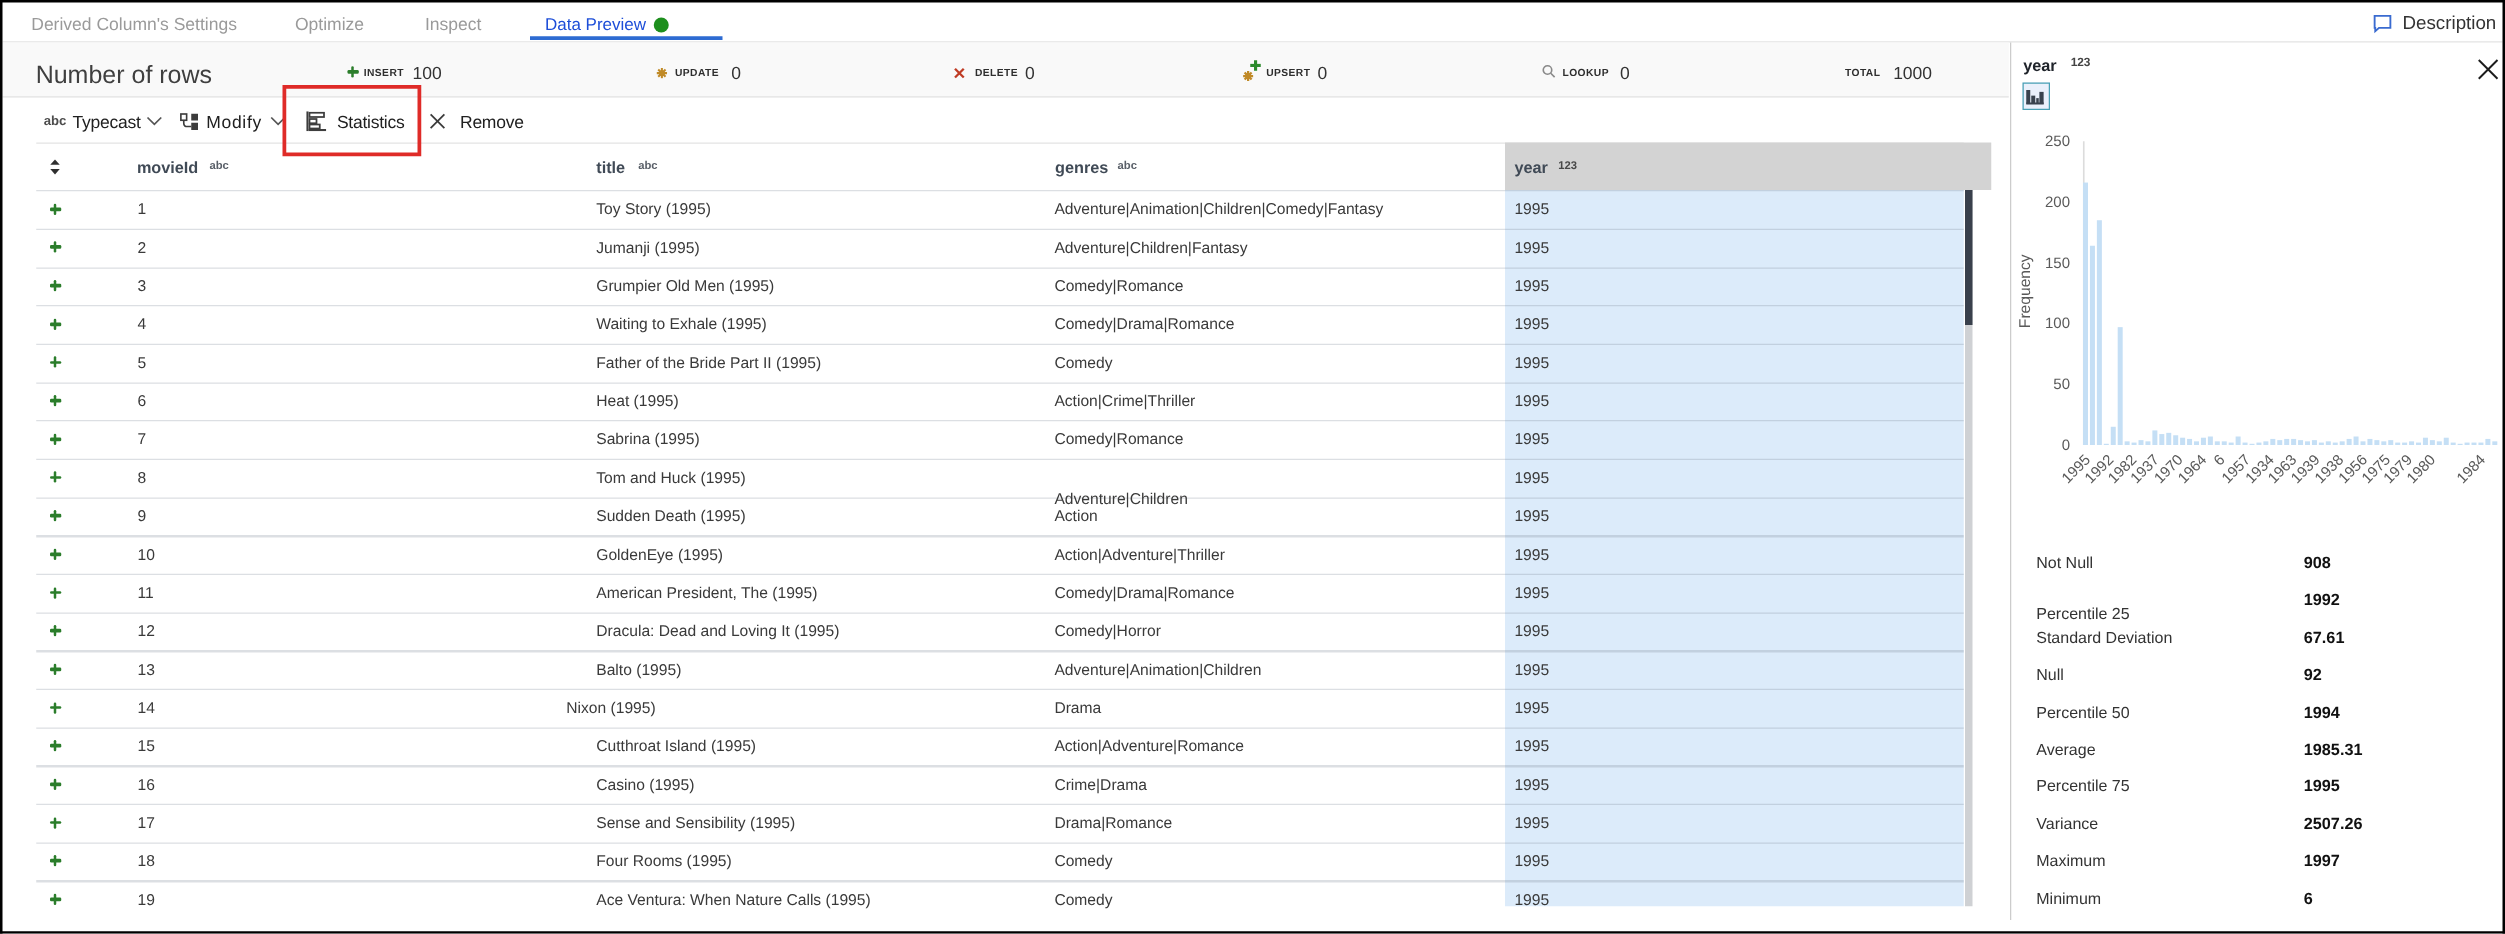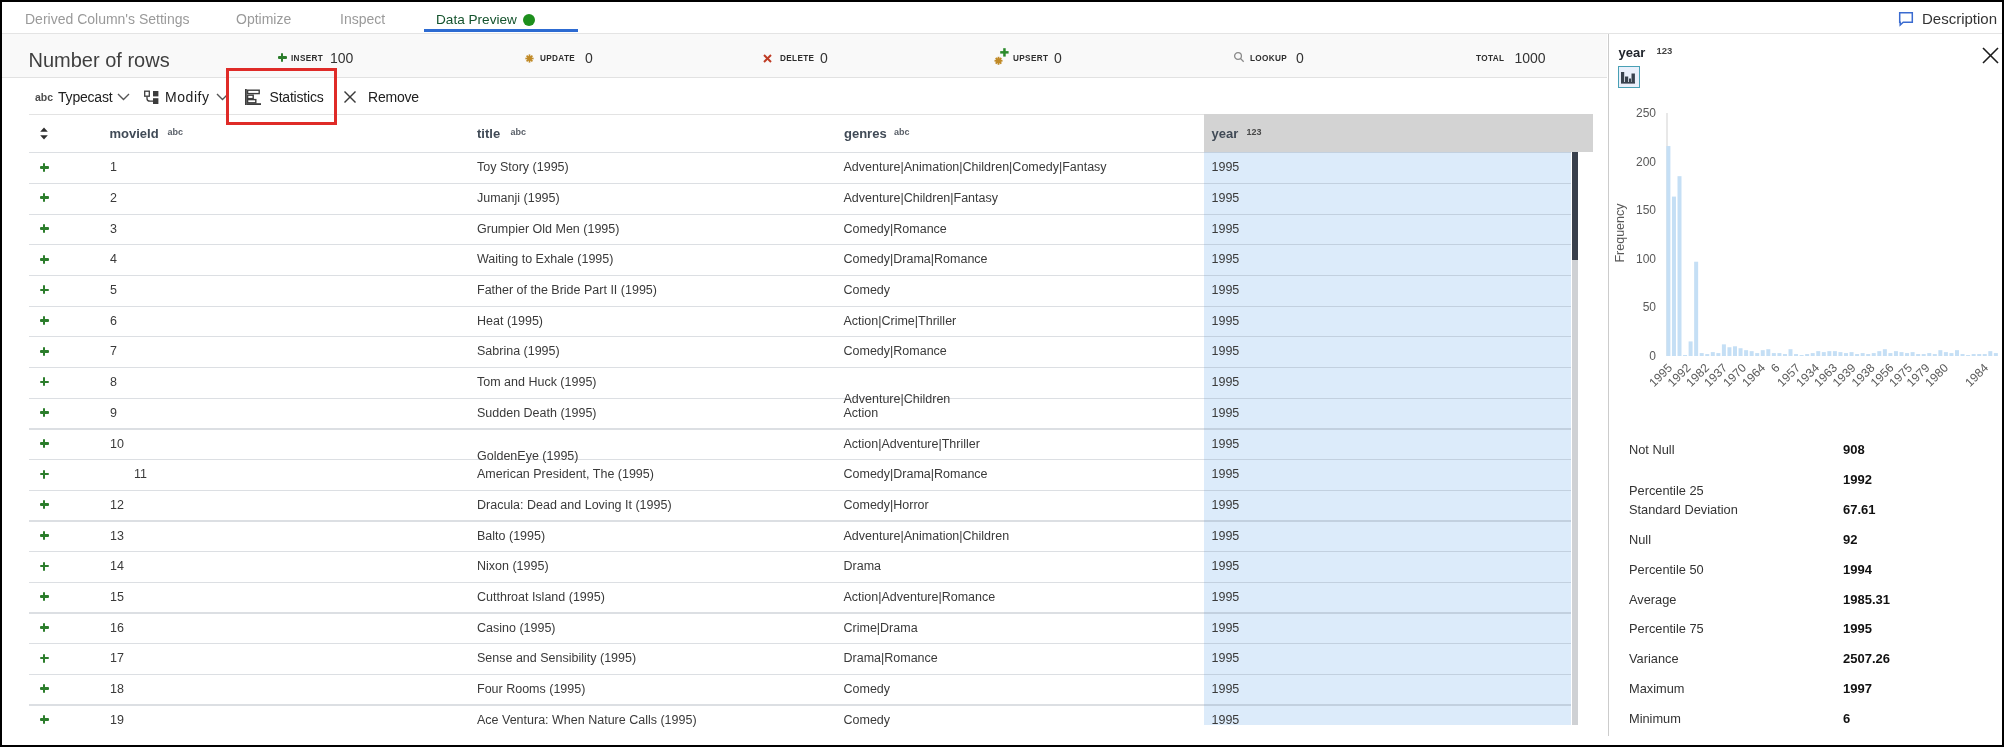--- a/index.html
+++ b/index.html
@@ -8,21 +8,21 @@
   .abs { position:absolute; }
   
   .frame-t { left:0; top:0; width:2004px; height:2px; background:#000; z-index:50; }
   .frame-b { left:0; top:744.5px; width:2004px; height:2.5px; background:#000; z-index:50; }
   .frame-l { left:0; top:0; width:2px; height:747px; background:#000; z-index:50; }
   .frame-r { left:2001.5px; top:0; width:2.5px; height:747px; background:#000; z-index:50; }
 
   
   .tabbar { left:2px; top:2px; width:2000px; height:31.5px; background:#fff; border-bottom:1.2px solid #e4e4e4; }
   .tab { position:absolute; top:11px; font-size:14px; color:#9a9a9a; white-space:nowrap; }
-  .tab.active { color:#14532d; font-size:13.6px; top:11.5px; }
+  .tab.active { color:#1d4ed8; font-size:13.6px; top:11.5px; }
   .greendot { left:522.5px; top:13.5px; width:12px; height:12px; border-radius:50%; background:#1d8f1d; }
   .tabline { left:423.5px; top:29px; width:154px; height:2.5px; background:#2d6bd2; }
 
   
   .row2 { left:2px; top:33.7px; width:1605px; height:44.8px; background:#f9f9f9; border-bottom:1.2px solid #e2e2e2; }
   .r2t { position:absolute; white-space:nowrap; }
   .lab { font-size:8.2px; font-weight:bold; letter-spacing:0.35px; color:#2e2e2e; top:54px; }
   .num { font-size:14px; color:#333; top:50px; }
 
   
@@ -246,41 +246,41 @@
     <div class="cell" style="left:477px; top:375.15999999999997px;">Tom and Huck (1995)</div>
     <div class="cell" style="left:843.5px; top:375.15999999999997px;margin-top:17px;">Adventure|Children</div>
     <div class="cell" style="left:1211.5px; top:375.15999999999997px;">1995</div>
     <div class="abs plus" style="left:39.5px; top:408.14px;"></div>
     <div class="cell" style="left:110px; top:405.84px;">9</div>
     <div class="cell" style="left:477px; top:405.84px;">Sudden Death (1995)</div>
     <div class="cell" style="left:843.5px; top:405.84px;">Action</div>
     <div class="cell" style="left:1211.5px; top:405.84px;">1995</div>
     <div class="abs plus" style="left:39.5px; top:438.82px;"></div>
     <div class="cell" style="left:110px; top:436.52px;">10</div>
-    <div class="cell" style="left:477px; top:436.52px;margin-top:12px;">GoldenEye (1995)</div>
+    <div class="cell" style="left:477px; top:436.52px;">GoldenEye (1995)</div>
     <div class="cell" style="left:843.5px; top:436.52px;">Action|Adventure|Thriller</div>
     <div class="cell" style="left:1211.5px; top:436.52px;">1995</div>
     <div class="abs plus" style="left:39.5px; top:469.5px;"></div>
-    <div class="cell" style="left:110px; top:467.2px;margin-left:24px;">11</div>
+    <div class="cell" style="left:110px; top:467.2px;">11</div>
     <div class="cell" style="left:477px; top:467.2px;">American President, The (1995)</div>
     <div class="cell" style="left:843.5px; top:467.2px;">Comedy|Drama|Romance</div>
     <div class="cell" style="left:1211.5px; top:467.2px;">1995</div>
     <div class="abs plus" style="left:39.5px; top:500.18px;"></div>
     <div class="cell" style="left:110px; top:497.88px;">12</div>
     <div class="cell" style="left:477px; top:497.88px;">Dracula: Dead and Loving It (1995)</div>
     <div class="cell" style="left:843.5px; top:497.88px;">Comedy|Horror</div>
     <div class="cell" style="left:1211.5px; top:497.88px;">1995</div>
     <div class="abs plus" style="left:39.5px; top:530.8599999999999px;"></div>
     <div class="cell" style="left:110px; top:528.56px;">13</div>
     <div class="cell" style="left:477px; top:528.56px;">Balto (1995)</div>
     <div class="cell" style="left:843.5px; top:528.56px;">Adventure|Animation|Children</div>
     <div class="cell" style="left:1211.5px; top:528.56px;">1995</div>
     <div class="abs plus" style="left:39.5px; top:561.54px;"></div>
     <div class="cell" style="left:110px; top:559.24px;">14</div>
-    <div class="cell" style="left:477px; top:559.24px;">Nixon (1995)</div>
+    <div class="cell" style="left:453px; top:559.24px;">Nixon (1995)</div>
     <div class="cell" style="left:843.5px; top:559.24px;">Drama</div>
     <div class="cell" style="left:1211.5px; top:559.24px;">1995</div>
     <div class="abs plus" style="left:39.5px; top:592.22px;"></div>
     <div class="cell" style="left:110px; top:589.9200000000001px;">15</div>
     <div class="cell" style="left:477px; top:589.9200000000001px;">Cutthroat Island (1995)</div>
     <div class="cell" style="left:843.5px; top:589.9200000000001px;">Action|Adventure|Romance</div>
     <div class="cell" style="left:1211.5px; top:589.9200000000001px;">1995</div>
     <div class="abs plus" style="left:39.5px; top:622.9px;"></div>
     <div class="cell" style="left:110px; top:620.6px;">16</div>
     <div class="cell" style="left:477px; top:620.6px;">Casino (1995)</div>

